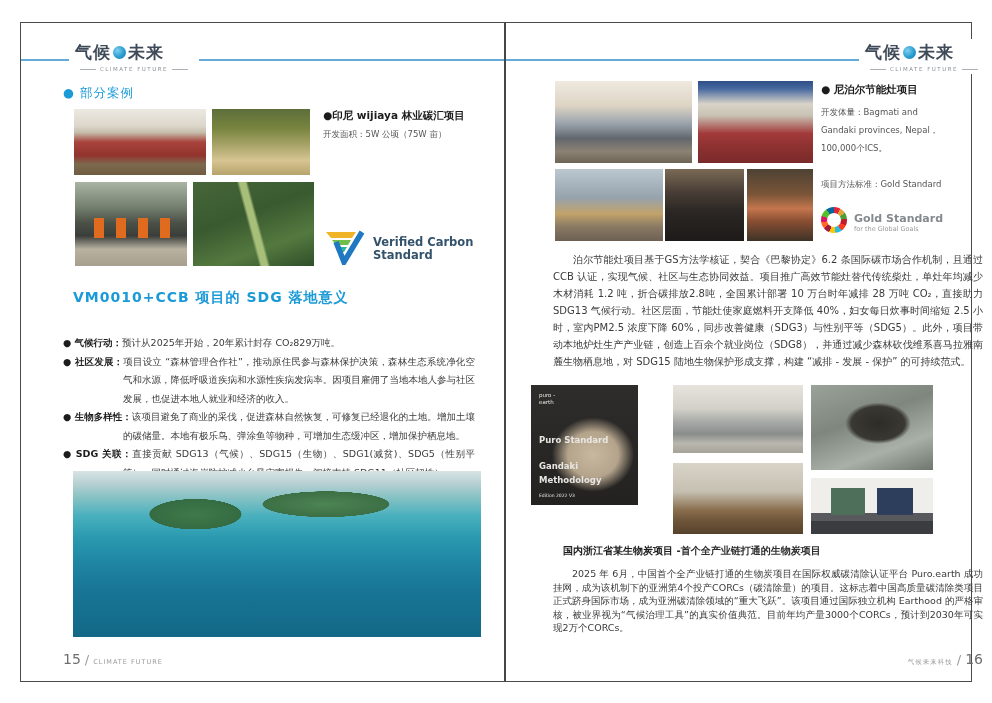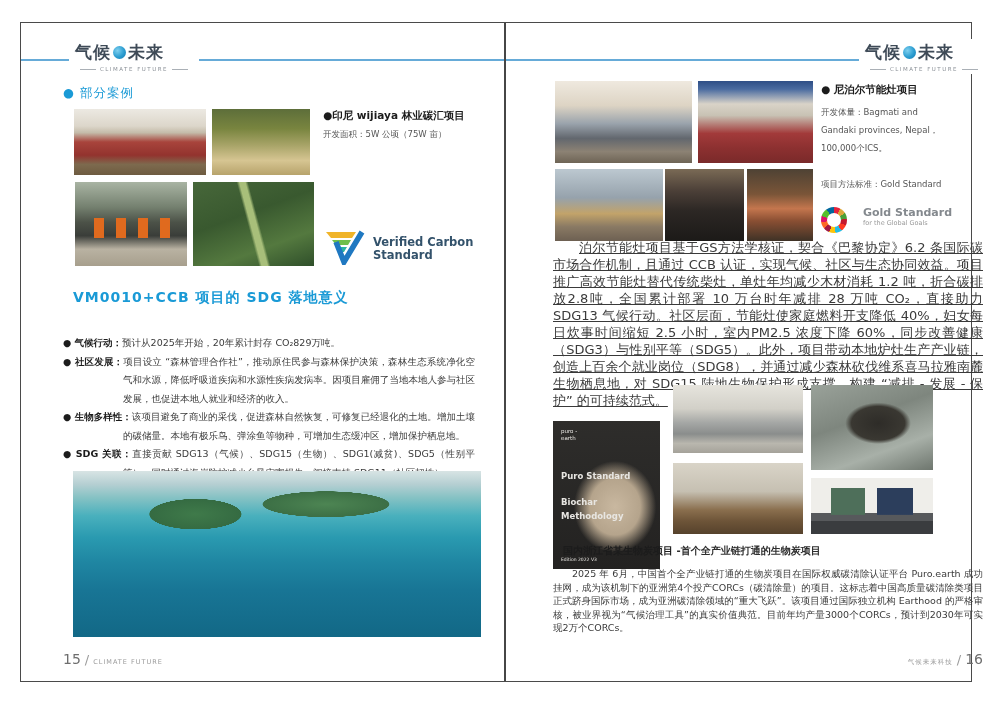--- a/index.html
+++ b/index.html
@@ -60,56 +60,56 @@
       linear-gradient(180deg,#a9b4a3 0%,#74806f 30%,#4c5248 48%,#3a3d39 64%,#b9b2a2 80%,#a79f8d 100%); }
   .ph-l4 { left:172px; top:159px; width:121px; height:84px;
     background:
       linear-gradient(75deg, rgba(0,0,0,0) 46%, #a8bf7a 48%, #a8bf7a 52%, rgba(0,0,0,0) 54%),
       linear-gradient(160deg,#47673a 0%,#39592f 40%,#54793f 72%,#2f4f2a 100%); }
 
   
   .rp-title { position:absolute; left:800px; top:60px; font-size:10.5px; font-weight:bold; color:#1c1c1c; }
   .rp-scale { position:absolute; left:800px; top:80px; font-size:8.5px; color:#555; line-height:18px; }
   .rp-method { position:absolute; left:800px; top:156px; font-size:8.5px; color:#555; }
-  .gold { position:absolute; left:800px; top:184px; display:flex; align-items:flex-start; gap:16px; }
+  .gold { position:absolute; left:800px; top:184px; display:flex; align-items:flex-end; gap:7px; }
   .gold-ring { width:26px; height:26px; border-radius:50%; position:relative;
     background:conic-gradient(#e5243b 0 8%, #dda63a 8% 16%, #4c9f38 16% 24%, #c5192d 24% 32%,
       #ff3a21 32% 40%, #26bde2 40% 48%, #fcc30b 48% 56%, #a21942 56% 64%, #fd6925 64% 72%,
       #dd1367 72% 80%, #56c02b 80% 90%, #00689d 90% 100%); }
   .gold-ring::after { content:""; position:absolute; left:6px; top:6px; width:14px; height:14px;
     border-radius:50%; background:#fff; }
   .gold-l1 { font-size:11px; font-weight:bold; color:#84898e; line-height:12px; }
   .gold-l2 { font-size:6.5px; color:#9a9a9a; }
 
-  .rp-para1 { position:absolute; left:532px; top:216px; width:430px; font-size:13px;
-    line-height:17px; text-align:justify; text-indent:2em; color:#3a3a3a;text-decoration:underline; }
+  .rp-para1 { position:absolute; left:532px; top:228px; width:430px; font-size:10px;
+    line-height:17px; text-align:justify; text-indent:2em; color:#3a3a3a; }
   .rp-caption { position:absolute; left:542px; top:521px; font-size:10px; color:#1c1c1c; }
   .cap-bold { font-weight:bold; }
   .cap-rest { font-weight:bold; color:#2e2e2e; }
   .rp-para2 { position:absolute; left:532px; top:544px; width:430px; font-size:9.5px;
     line-height:13.5px; text-align:justify; text-indent:2em; color:#3a3a3a; }
   .rp-footer { position:absolute; left:780px; top:628px; width:182px; display:flex;
     justify-content:flex-end; align-items:baseline; gap:4px; }
 
   
   .ph-r1 { left:534px; top:58px; width:137px; height:82px;
     background:linear-gradient(180deg,#efe9df 0%,#ddd4c4 30%,#9aa3ac 52%,#62676e 70%,#8c8274 86%,#6e6455 100%); }
   .ph-r2 { left:677px; top:58px; width:115px; height:82px;
     background:linear-gradient(180deg,#2e4e86 0%,#4a6ba0 10%,#d9d3c8 28%,#c8c2b4 42%,#a23a3a 64%,#8c3030 82%,#7a2a2a 100%); }
   .ph-r3 { left:534px; top:146px; width:108px; height:72px;
     background:linear-gradient(180deg,#bcc8d0 0%,#96a2ac 40%,#c2a36a 62%,#8a7a64 80%,#6d6052 100%); }
   .ph-r4 { left:644px; top:146px; width:79px; height:72px;
     background:linear-gradient(180deg,#7a6a55 0%,#4c4038 30%,#2c2724 58%,#1c1a18 100%); }
   .ph-r5 { left:726px; top:146px; width:66px; height:72px;
     background:linear-gradient(180deg,#4e4234 0%,#7a5538 35%,#c4764e 55%,#8a4f33 72%,#3e3226 100%); }
 
-  .puro-card { position:absolute; left:532px; top:362px; width:107px; height:148px; color:#e8e6e2;
+  .puro-card { position:absolute; left:510px; top:362px; width:107px; height:120px; color:#e8e6e2;
     background:
       radial-gradient(ellipse 62% 50% at 58% 58%, #c9b8a0 0%, #b5a48c 38%, rgba(0,0,0,0) 62%),
-      linear-gradient(180deg,#2e2d2b 0%,#232221 100%); margin-top: 36px; }
+      linear-gradient(180deg,#2e2d2b 0%,#232221 100%); }
   .puro-brand { position:absolute; left:8px; top:7px; font-size:5.5px; line-height:7px; white-space:pre-line; }
   .puro-t1 { position:absolute; left:8px; top:50px; font-size:8.5px; font-weight:bold; }
   .puro-t2 { position:absolute; left:8px; top:76px; font-size:8.5px; font-weight:bold; }
   .puro-t3 { position:absolute; left:8px; top:90px; font-size:8.5px; font-weight:bold; }
   .puro-ed { position:absolute; left:8px; bottom:7px; font-size:4.5px; }
 
   .ph-r6 { left:652px; top:362px; width:130px; height:68px;
     background:linear-gradient(180deg,#e6e4dd 0%,#d2d0c8 35%,#a6a8a6 55%,#8a8d8c 72%,#b9b7ae 86%,#a5a29a 100%); }
   .ph-r7 { left:652px; top:440px; width:130px; height:71px;
     background:linear-gradient(180deg,#d9d4c8 0%,#c6c0b2 40%,#8a6f4e 66%,#6d5438 82%,#56422c 100%); }
@@ -219,21 +219,21 @@
         <div class="gold-l2">for the Global Goals</div>
       </div>
     </div>
 
     <div class="rp-para1">泊尔节能灶项目基于GS方法学核证，契合《巴黎协定》6.2 条国际碳市场合作机制，且通过 CCB 认证，实现气候、社区与生态协同效益。项目推广高效节能灶替代传统柴灶，单灶年均减少木材消耗 1.2 吨，折合碳排放2.8吨，全国累计部署 10 万台时年减排 28 万吨 CO₂，直接助力 SDG13 气候行动。社区层面，节能灶使家庭燃料开支降低 40%，妇女每日炊事时间缩短 2.5 小时，室内PM2.5 浓度下降 60%，同步改善健康（SDG3）与性别平等（SDG5）。此外，项目带动本地炉灶生产产业链，创造上百余个就业岗位（SDG8），并通过减少森林砍伐维系喜马拉雅南麓生物栖息地，对 SDG15 陆地生物保护形成支撑，构建 “减排 - 发展 - 保护” 的可持续范式。</div>
 
     <div class="puro-card">
       <div class="puro-brand">puro -
 earth</div>
       <div class="puro-t1">Puro Standard</div>
-      <div class="puro-t2">Biochar</div>
+      <div class="puro-t2">Gandaki</div>
       <div class="puro-t3">Methodology</div>
       <div class="puro-ed">Edition 2022 V3</div>
     </div>
     <div class="ph ph-r6"></div>
     <div class="ph ph-r7"></div>
     <div class="ph ph-r8"></div>
     <div class="ph ph-r9"></div>
 
     <div class="rp-caption">
       <span class="cap-bold">国内浙江省某生物炭项目</span><span class="cap-rest"> -首个全产业链打通的生物炭项目</span>

